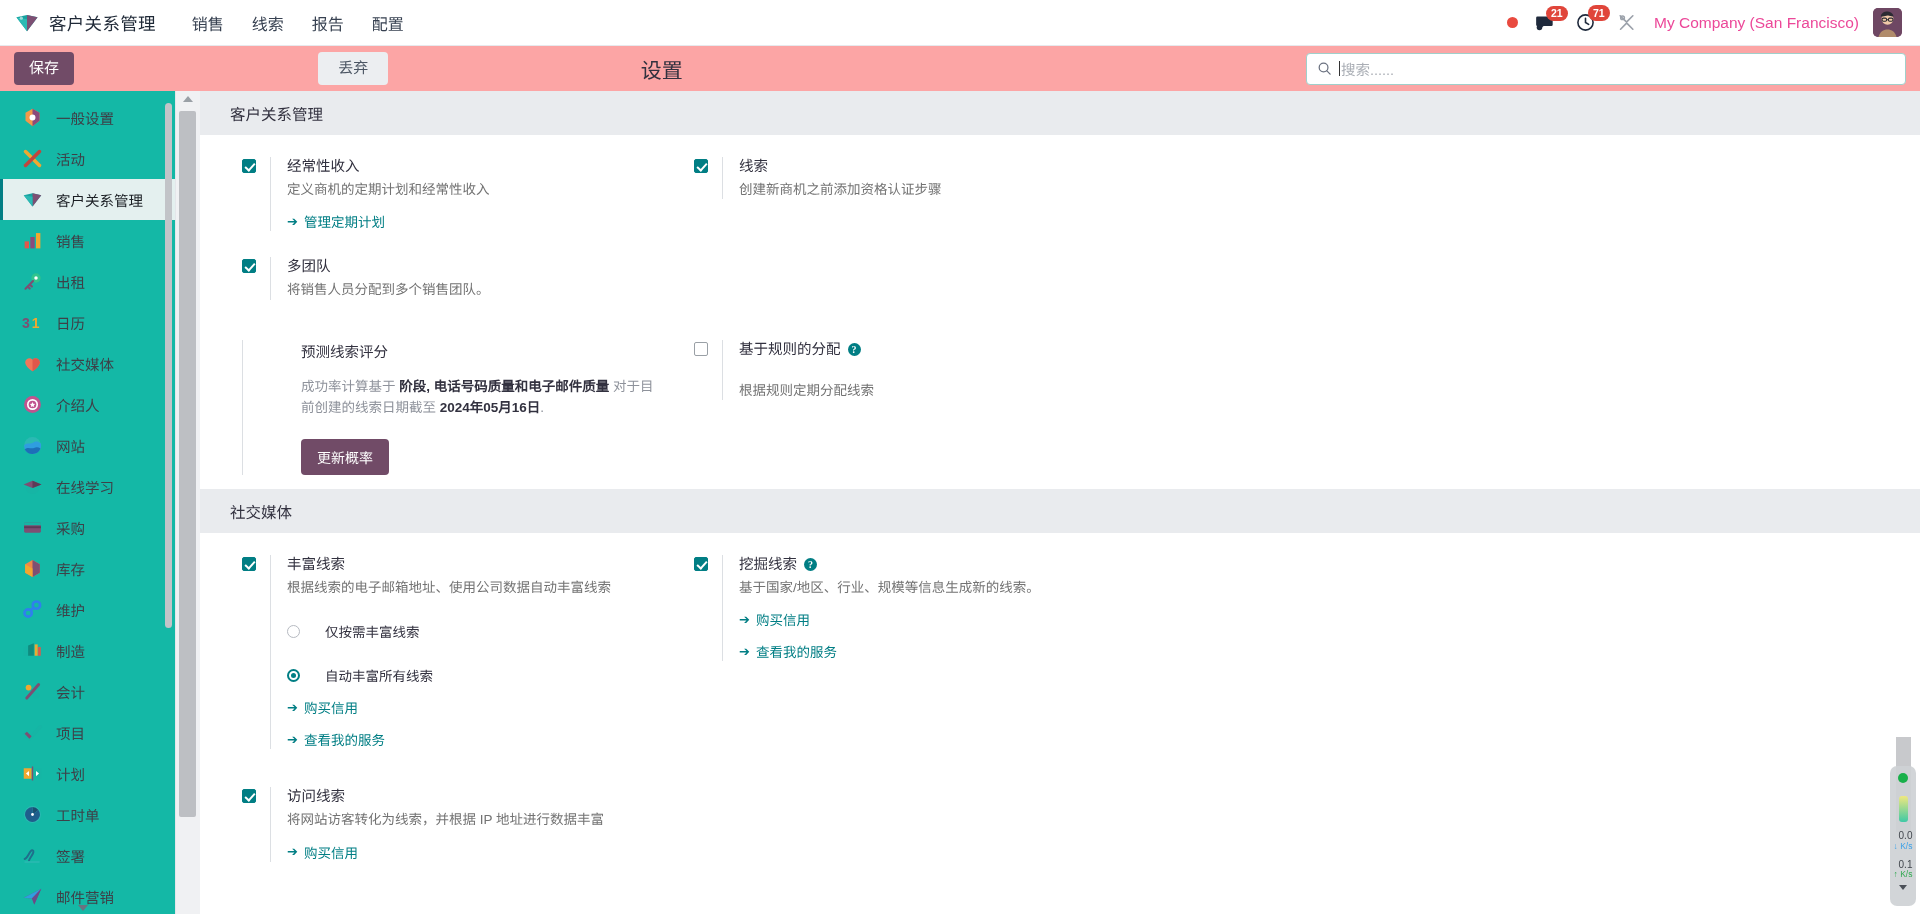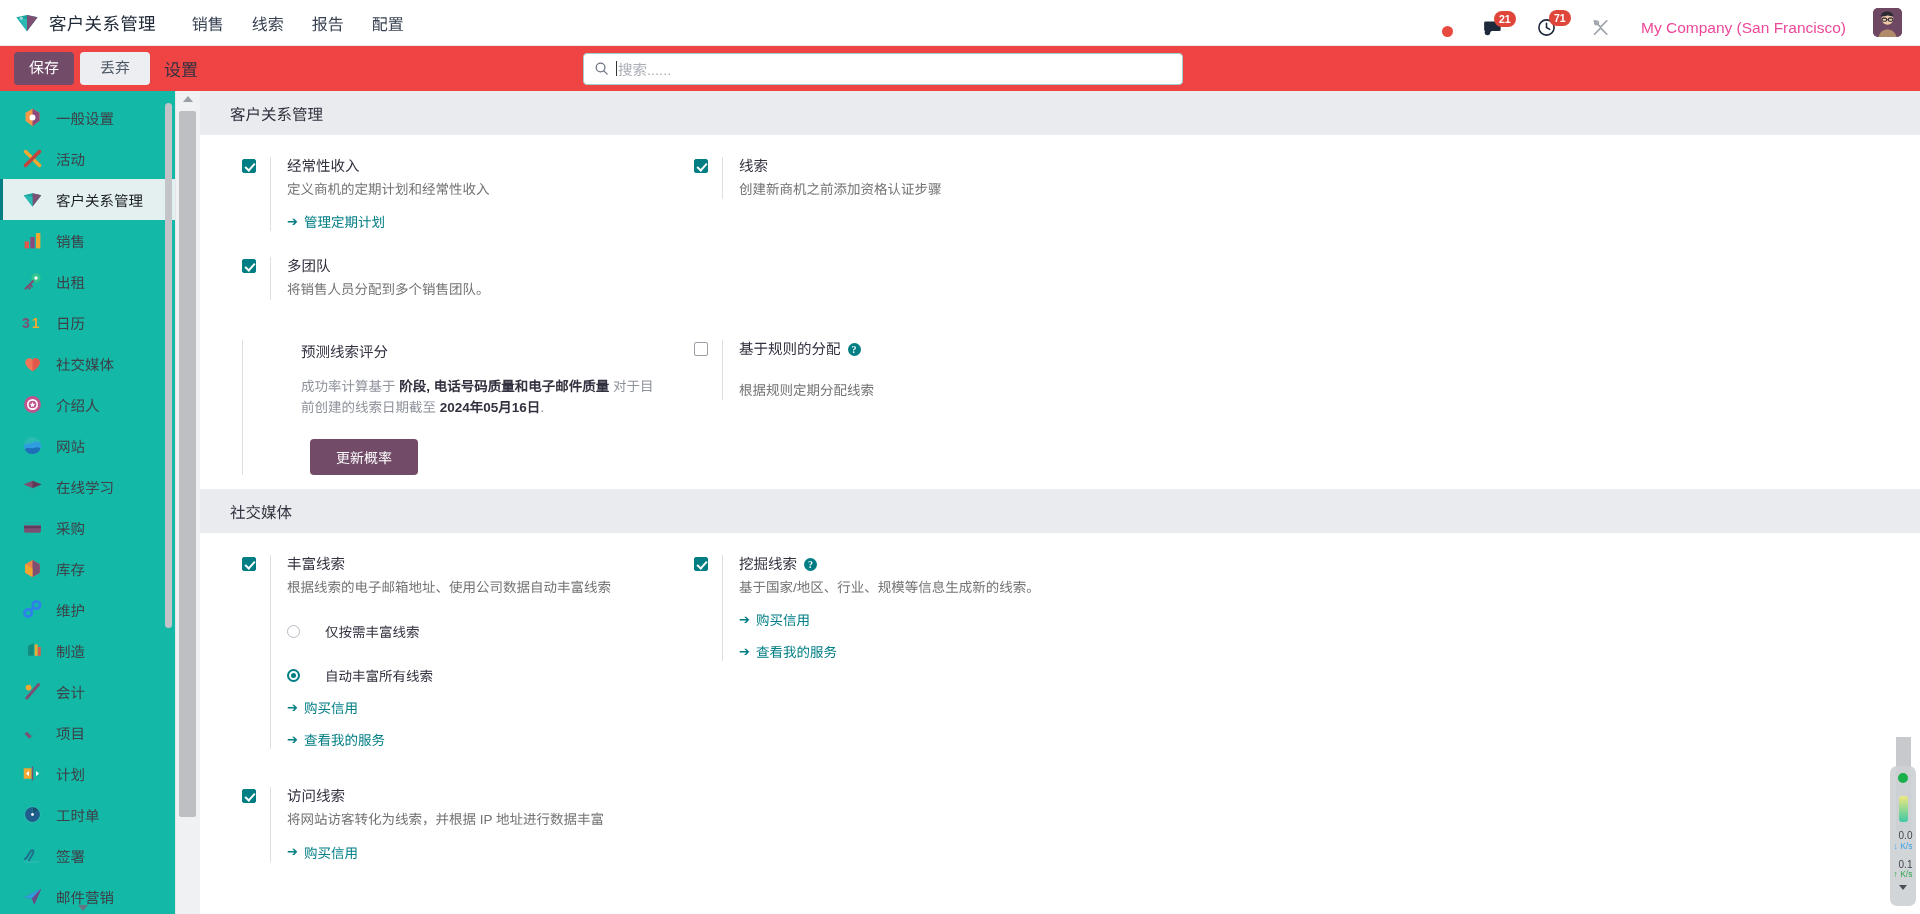--- a/index.html
+++ b/index.html
@@ -22,21 +22,21 @@
   .brand-name {
     font-size: 17.5px; color: #1f2937; letter-spacing: .3px; white-space: nowrap;
   }
   .nav-menu { display: flex; align-items: center; gap: 0; margin-left: 22px; }
   .nav-menu-item {
     font-size: 16px; color: #374151; padding: 4px 14px; cursor: pointer;
     white-space: nowrap; border-radius: 3px;
   }
 
   .nav-right {
-    margin-left: auto; display: flex; align-items: flex-end; gap: 13px;
+    margin-left: auto; display: flex; align-items: center; gap: 0px;
     padding-right: 4px;
   }
   .nav-dot {
     width: 11px; height: 11px; border-radius: 50%; background: #e94a3f;
     margin-right: 16px;
   }
   .nav-icon-badge { position: relative; margin-right: 22px; cursor: pointer;
     display: flex; align-items: center; }
   .badge {
     position: absolute; top: -8px; left: 12px;
@@ -50,35 +50,35 @@
     cursor: pointer; margin-right: 14px;
   }
   .avatar {
     width: 29px; height: 29px; border-radius: 5px; overflow: hidden;
     background: #8b5f7d; cursor: pointer; flex: 0 0 29px;
   }
 
   
   .control-panel {
     position: absolute; top: 46px; left: 0; width: 1920px; height: 45px;
-    background: #ef4444; display: flex; align-items: center;
-    padding: 0 14px; z-index: 25;
+    background: #fca5a5; display: flex; align-items: center;
+    padding: 0 14px; z-index: 25; justify-content: space-between;
   }
   .btn-save {
     background: #714b67; color: #ffffff; border: none; border-radius: 4px;
     font-size: 15px; padding: 6px 15px; cursor: pointer;
     font-family: inherit; line-height: 1.35;
   }
   .btn-discard {
     background: #eceef1; color: #4b5563; border: none; border-radius: 4px;
     font-size: 15px; padding: 6px 20px; cursor: pointer; margin-left: 6px;
     font-family: inherit; line-height: 1.35;
   }
   .panel-title {
-    font-size: 17px; color: #32313f; margin-left: 14px; white-space: nowrap;
+    font-size: 21px; color: #32313f; margin-left: 14px; white-space: nowrap;
   }
   .searchbar-wrap {
     margin-left: 385px; width: 600px; height: 32px;
     border: 1px solid #9fd0cb; border-radius: 4px; background: #fff;
     display: flex; align-items: center; padding: 0 10px;
   }
   .search-icon-svg { flex: 0 0 15px; margin-right: 7px; }
   .search-placeholder {
     font-size: 14.5px; color: #aaaeb5; position: relative;
   }
@@ -215,23 +215,22 @@
     width: 420px;
   }
   .pls-title { font-size: 14.5px; color: #32313f; }
   .pls-body {
     font-size: 13.5px; color: #8e929b; line-height: 1.6; margin-top: 15px;
     max-width: 390px;
   }
   .pls-body b { color: #32313f; font-weight: 700; }
   .btn-update {
     margin-top: 20px; background: #714b67; color: #fff; border: none;
-    border-radius: 4px; font-size: 14px; padding: 8px 26px; cursor: pointer;
+    border-radius: 4px; font-size: 14px; padding: 8px 16px; cursor: pointer;
     font-family: inherit;
-    margin-left: 9px;
   }
 
   
   .net-widget {
     position: absolute; right: 4px; bottom: 8px; width: 26px; height: 140px;
     background: rgba(206,209,213,.92); border-radius: 7px; z-index: 40;
     display: flex; flex-direction: column; align-items: center;
     padding-top: 7px; font-size: 9px; color: #53585f;
   }
   .net-dot {

